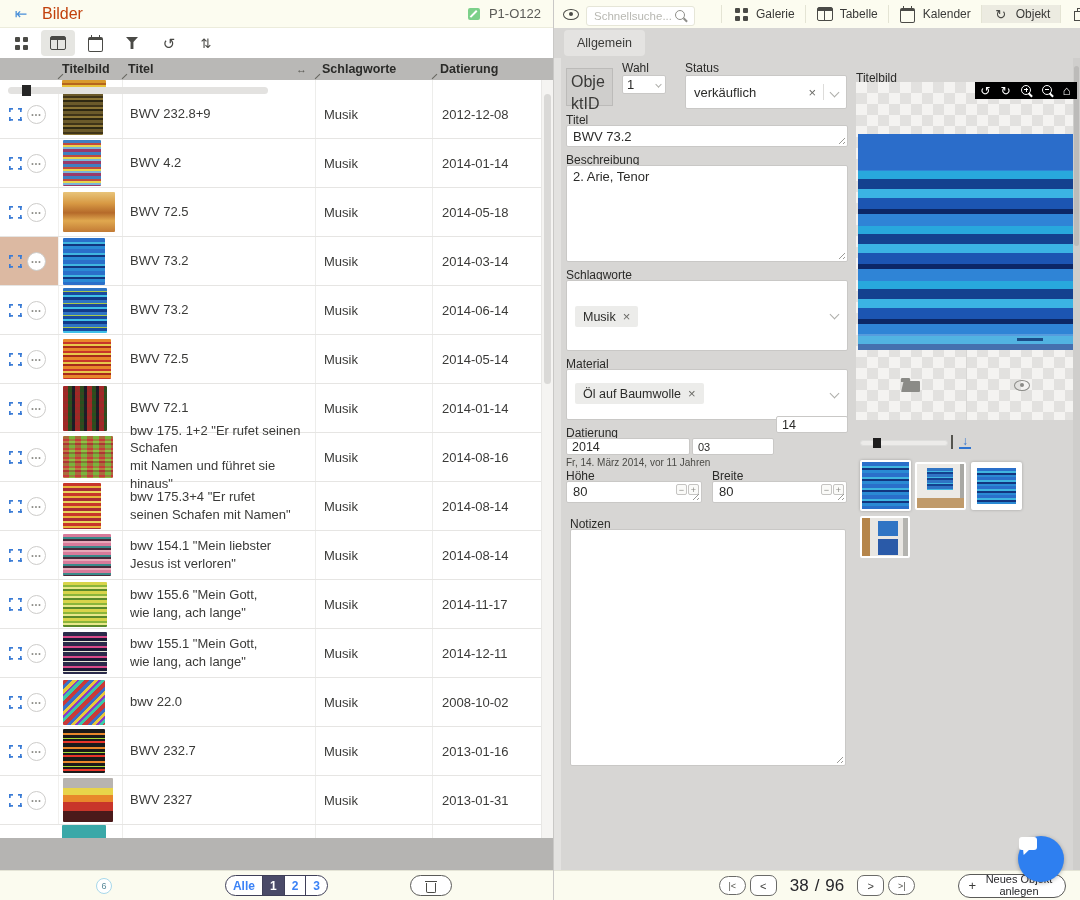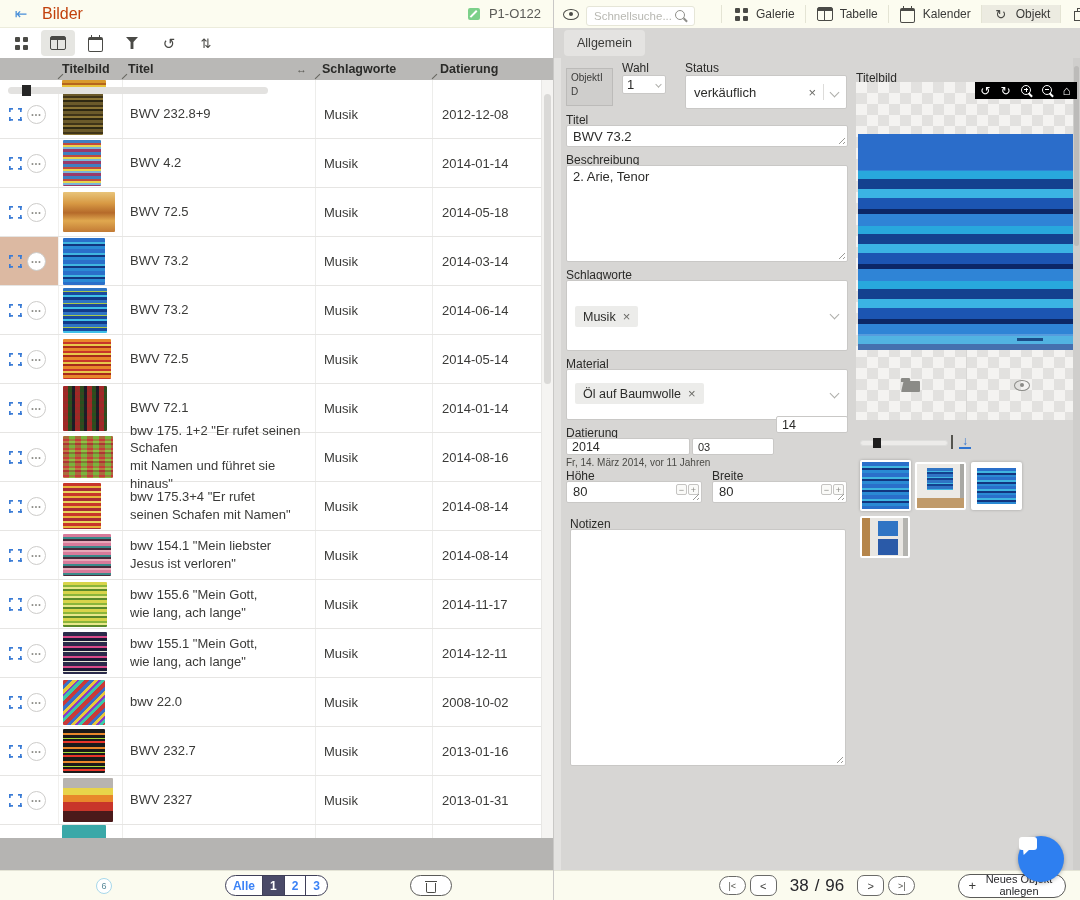--- a/index.html
+++ b/index.html
@@ -128,21 +128,21 @@
   .view-tab{display:flex;align-items:center;gap:6px;padding:0 10px;font-size:12px;color:#3a3a38;border-left:1px solid #e4e4d4;cursor:pointer}
   .view-tab.active{background:#ecebe1}
   .rp-tabstrip{height:30px;background:#d7d6d4;display:flex;align-items:center;padding-left:10px}
   .gen-tab{background:#e4e3e1;border-radius:4px;padding:6px 13px;font-size:12.5px;color:#3a3a38}
   .rp-body{position:absolute;top:58px;left:0;right:0;bottom:30px;background:#d7d6d4}
   .rp-body::before{content:"";position:absolute;left:0;top:0;bottom:0;width:7px;background:#e3e2e0}
   .rp-scroll{position:absolute;right:0;top:58px;bottom:30px;width:7px;background:#cfcecc}
   .rp-scroll .knob{position:absolute;left:1px;right:1px;top:8px;height:180px;background:#bcbbb9;border-radius:3px}
   .flabel{position:absolute;font-size:12px;color:#2b2b29}
   .fbox{position:absolute;background:#fff;border:1px solid #c9c8c6;border-radius:2px;font-size:13px;color:#2b2b29}
-  .objektid{left:12px;top:10px;width:47px;height:38px;background:#cfcecc;border:1px solid #bcbbb9;padding:2px 4px;font-size:10px;word-break:break-all;line-height:1.35;color:#3a3a38;position:absolute}
+  .objektid{left:12px;top:10px;width:47px;height:38px;background:#cfcecc;border:1px solid #bcbbb9;padding:2px 4px;font-size:16px;word-break:break-all;line-height:1.35;color:#3a3a38;position:absolute}
   .wahl-box{left:68px;top:17px;width:44px;height:19px;display:flex;align-items:center;padding:0 4px}
   .wahl-box .chev{margin-left:auto;width:5px;height:5px;transform:rotate(45deg) scale(.9)}
   .status-box{left:131px;top:17px;width:162px;height:34px;display:flex;align-items:center;padding:0 8px}
   .status-right{margin-left:auto;display:flex;align-items:center;gap:7px}
   .status-right .vline{width:1px;height:16px;background:#dddcda}
   .titel-box{left:12px;top:67px;width:282px;height:22px;padding:3px 6px}
   .beschr-box{left:12px;top:107px;width:282px;height:97px;padding:3px 6px}
   .schlag-box{left:12px;top:222px;width:282px;height:71px;padding:25px 8px 0}
   .material-box{left:12px;top:311px;width:282px;height:51px;padding:13px 8px 0}
   .ddchev{position:absolute;right:9px;top:50%;margin-top:-5px}

